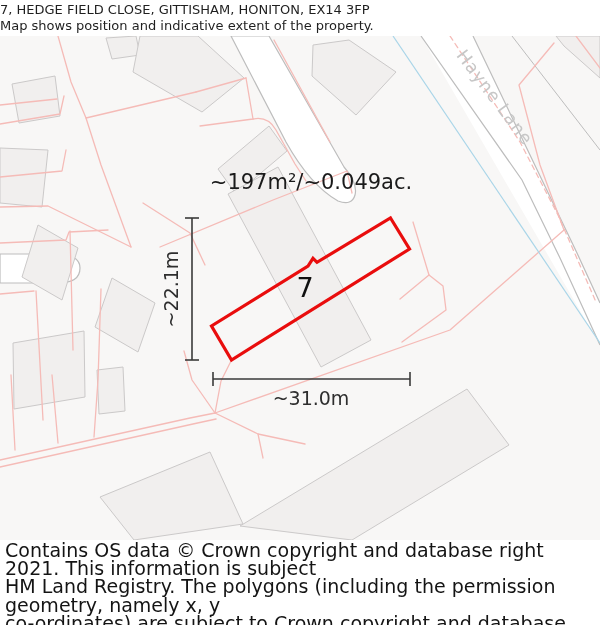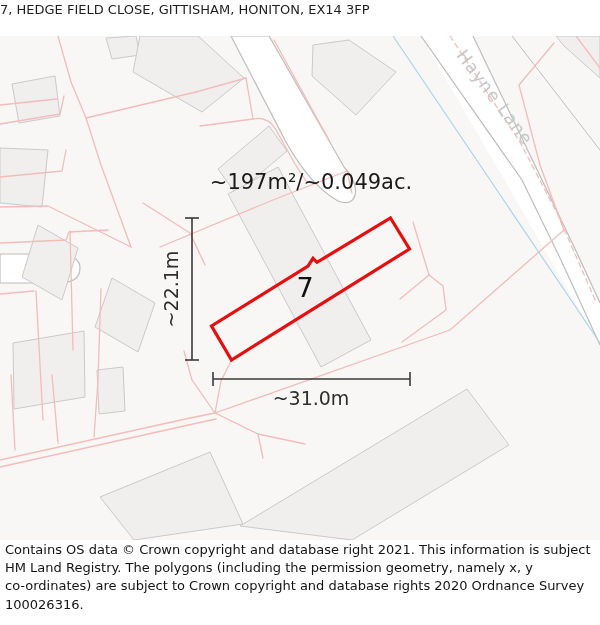--- a/index.html
+++ b/index.html
@@ -2,38 +2,39 @@
 <html><head>
 <meta charset="utf-8">
 <style>
   html,body{margin:0;padding:0;background:#ffffff;}
   .page{position:relative;width:600px;height:625px;overflow:hidden;background:#ffffff;
         font-family:"DejaVu Sans","Liberation Sans",sans-serif;}
   .header{position:absolute;top:0;left:0;width:600px;height:36px;text-align:left;padding-top:2px;}
   .header .l1,.header .l2{font-size:13px;line-height:16px;color:#1f1f1f;white-space:nowrap;}
   .map-svg{position:absolute;top:36px;left:0;}
   .footer{position:absolute;top:540px;left:0;width:600px;height:85px;box-sizing:border-box;
-          padding:1px 6px 0 5px;font-size:13px;line-height:18.2px;color:#141414;text-align:left;}
+          padding:1px 6px 0 5px;font-size:19px;line-height:18.2px;color:#141414;text-align:left;}
   .bld{stroke-width:1;}
   .road{stroke-width:1.2;fill:#ffffff;}
   .pl{fill:none;stroke-width:1.3;stroke-linejoin:round;stroke-linecap:round;}
   .track{stroke-width:1.5;}
   .dim{fill:none;stroke-width:1.6;}
   .t-area{font-size:21px;fill:#1a1a1a;}
   .t-plot{font-size:27px;fill:#101010;}
   .t-dim{font-size:19px;fill:#2e2e2e;}
   .t-street{font-size:17.5px;fill:#c7c7c7;letter-spacing:1px;}
 </style>
 </head>
 <body>
 
 <div class="page">
 
   <div class="header">
     <div class="l1">7, HEDGE FIELD CLOSE, GITTISHAM, HONITON, EX14 3FP</div>
+    <div class="l2">Map shows position and indicative extent of the property.</div>
   </div>
 
   <svg class="map-svg" width="600" height="504" viewBox="0 36 600 504" xmlns="http://www.w3.org/2000/svg">
 
     <rect x="0" y="36" width="600" height="504" fill="#f8f7f6"></rect>
 
     <g>
       <polygon class="road" stroke="none" points="421,36 473,36 600,303 600,345"></polygon>
       <polyline fill="none" stroke-width="1.2" points="421,36 522,180 560,258 600,345" stroke="#bdbdbd"></polyline>
       <polyline fill="none" stroke-width="1.2" points="473,36 577,253 600,303" stroke="#bdbdbd"></polyline>

